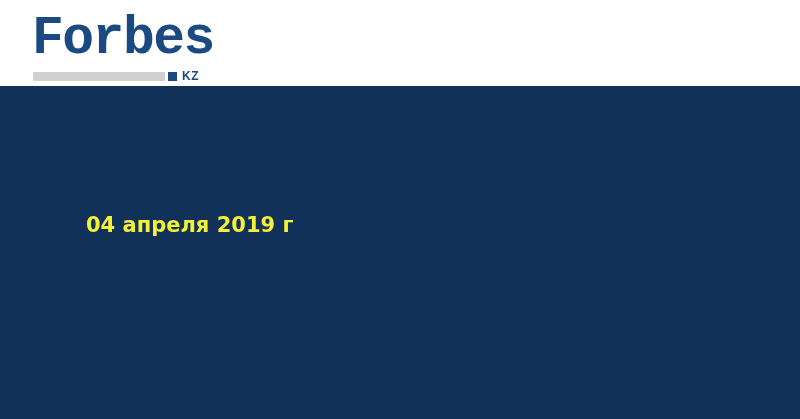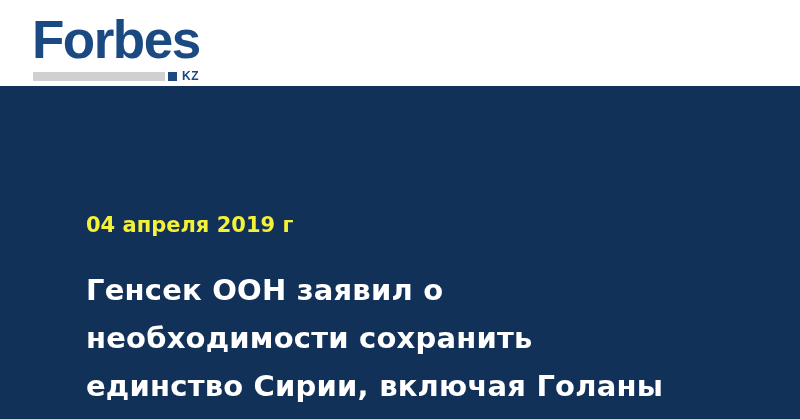--- a/index.html
+++ b/index.html
@@ -37,21 +37,21 @@
     left: 32px;
     top: 13px;
     width: 200px;
     height: 68px;
   }
 
   .logo-wordmark {
     position: absolute;
     left: 0;
     top: 0;
-    font-family: Liberation Sans, sans-serif;
+    font-family: Liberation Mono, monospace;
     font-weight: 700;
     font-size: 53px;
     line-height: 53px;
     letter-spacing: -1.5px;
     color: #1b4a82;
     white-space: nowrap;
   }
 
   .logo-underbar {
     position: absolute;
@@ -133,21 +133,16 @@
       <div class="logo-underbar"></div>
       <div class="logo-kz-square"></div>
       <div class="logo-kz-text">KZ</div>
     </div>
   </div>
 
   <div class="hero">
 
     <div class="hero-date">04 апреля 2019 г</div>
 
-    <div class="hero-headline">
-      <span class="hl-line">Генсек ООН заявил о</span>
-      <span class="hl-line">необходимости сохранить</span>
-      <span class="hl-line">единство Сирии, включая Голаны</span>
-    </div>
 
   </div>
 
 </div>
 
 </body></html>

